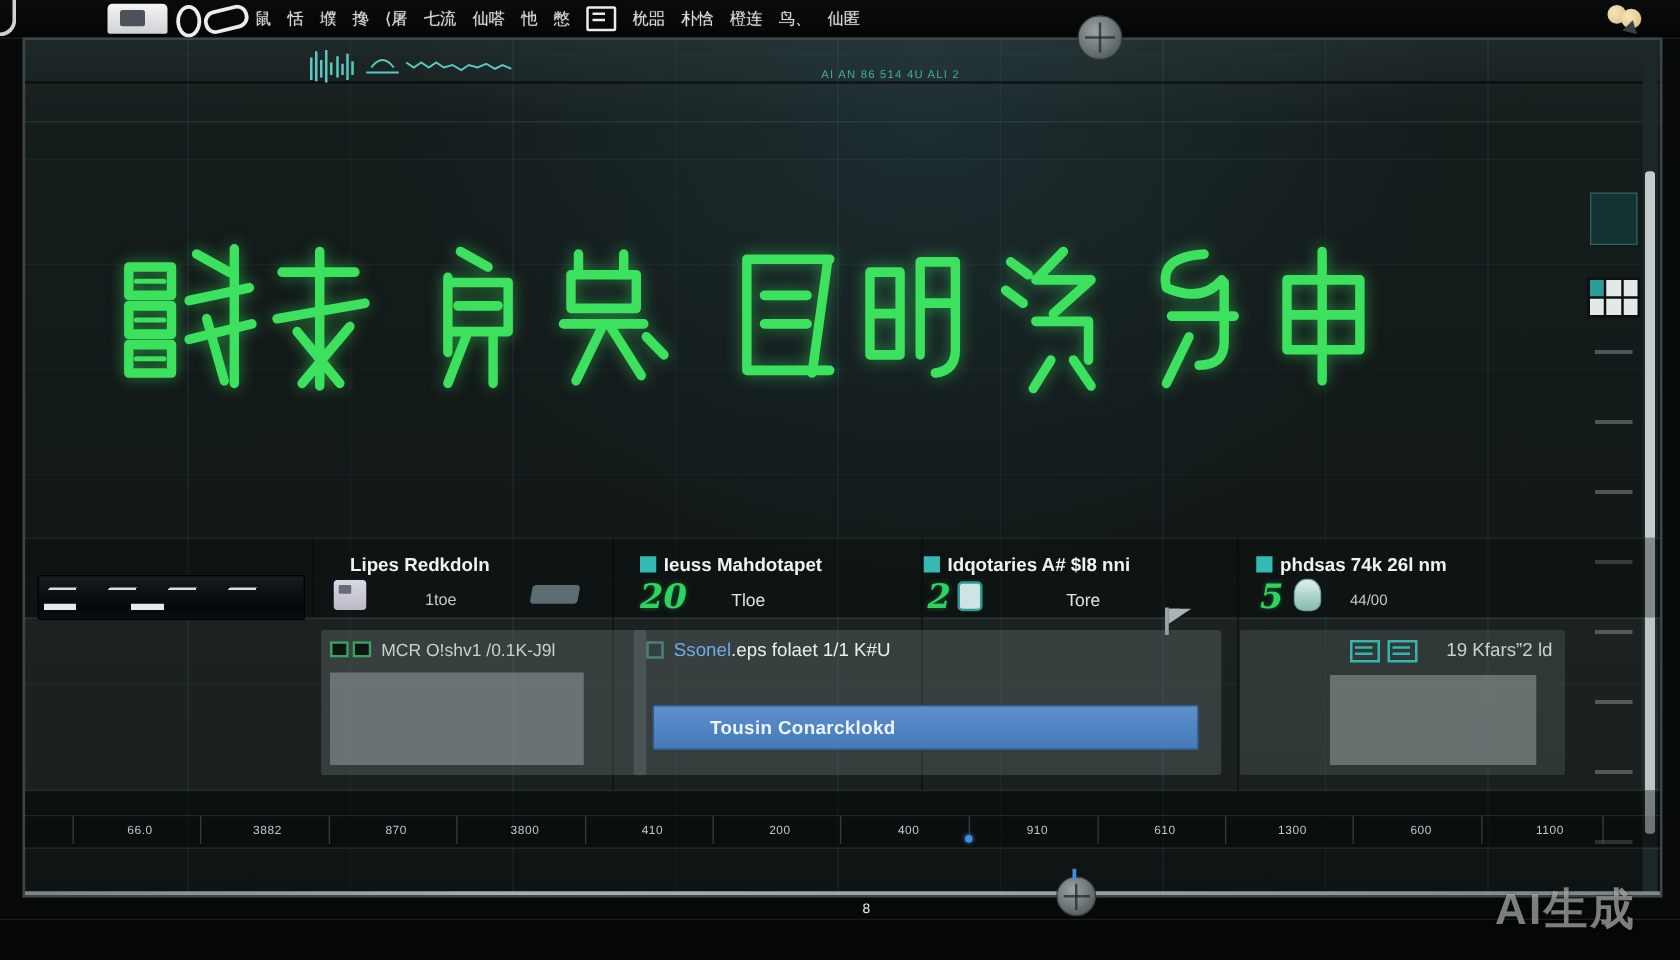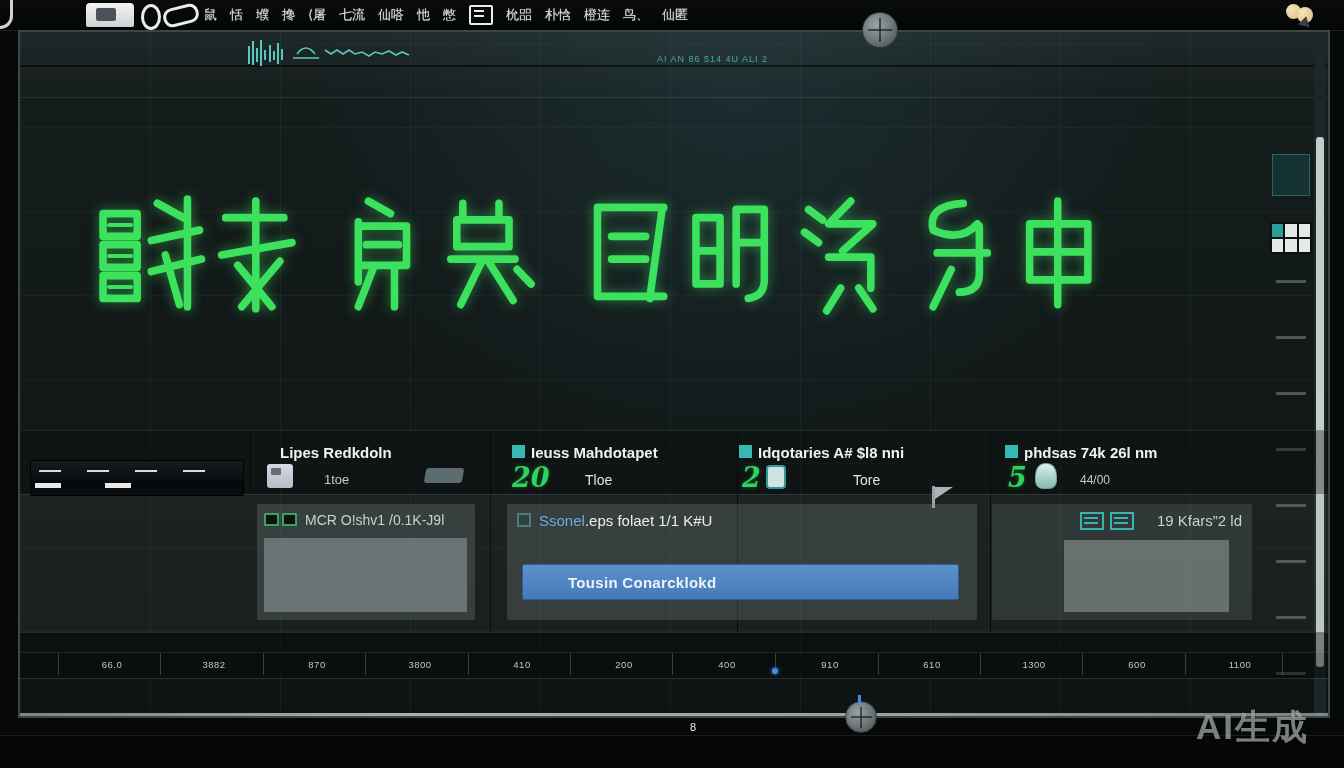--- a/index.html
+++ b/index.html
@@ -233,21 +233,21 @@
     <div class="abs vdiv" style="left:230px;top:398px;height:64px"></div>
     <div class="abs vdiv" style="left:470px;top:398px;height:202px"></div>
     <div class="abs vdiv" style="left:717px;top:398px;height:202px"></div>
     <div class="abs vdiv" style="left:970px;top:398px;height:202px"></div>
 
     <div id="glossy-bar" class="abs"></div>
 
     <div>
       <span class="abs stat-title" style="left:260px;top:412px">Lipes Redkdoln</span>
       <div class="abs printer-icon" style="left:247px;top:432px"></div>
-      <span class="abs stat-unit" style="left:304px;top:440px">1toe</span>
+      <span class="abs stat-unit" style="left:320px;top:440px">1toe</span>
       <div class="abs tab-shape" style="left:405px;top:436px"></div>
     </div>
 
     <div>
       <span class="abs teal-sq" style="left:492px;top:413px"></span>
       <span class="abs stat-title" style="left:511px;top:412px">Ieuss Mahdotapet</span>
       <span class="abs green-val" style="left:492px;top:432px">20</span>
       <span class="abs stat-unit" style="left:565px;top:440px;font-size:14px;color:#dfe5e5">Tloe</span>
     </div>
 
@@ -261,21 +261,21 @@
     </div>
 
     <div>
       <span class="abs teal-sq" style="left:985px;top:413px"></span>
       <span class="abs stat-title" style="left:1004px;top:412px">phdsas 74k 26l nm</span>
       <span class="abs green-val" style="left:988px;top:432px">5</span>
       <div class="abs cyl-icon" style="left:1015px;top:431px"></div>
       <span class="abs stat-unit" style="left:1060px;top:441px;font-size:12px">44/00</span>
     </div>
 
-    <div class="abs panel" style="left:237px;top:472px;width:218px;height:116px">
+    <div class="abs panel" style="left:237px;top:472px;width:260px;height:116px">
       <span class="chk" style="position:absolute;left:7px;top:9px"></span>
       <span class="chk" style="position:absolute;left:25px;top:9px"></span>
       <span class="panel-hdr" style="position:absolute;left:48px;top:8px">MCR O!shv1 /0.1K-J9l</span>
       <div class="panel-body" style="left:7px;top:34px;width:203px;height:74px"></div>
     </div>
 
     <div class="abs panel" style="left:487px;top:472px;width:470px;height:116px">
       <span class="hdr-box" style="position:absolute;left:10px;top:9px"></span>
       <span class="panel-hdr" style="position:absolute;left:32px;top:8px;font-size:15px">
         <span class="link-text">Ssonel</span><span class="hdr-rest">.eps folaet 1/1 K#U</span>

